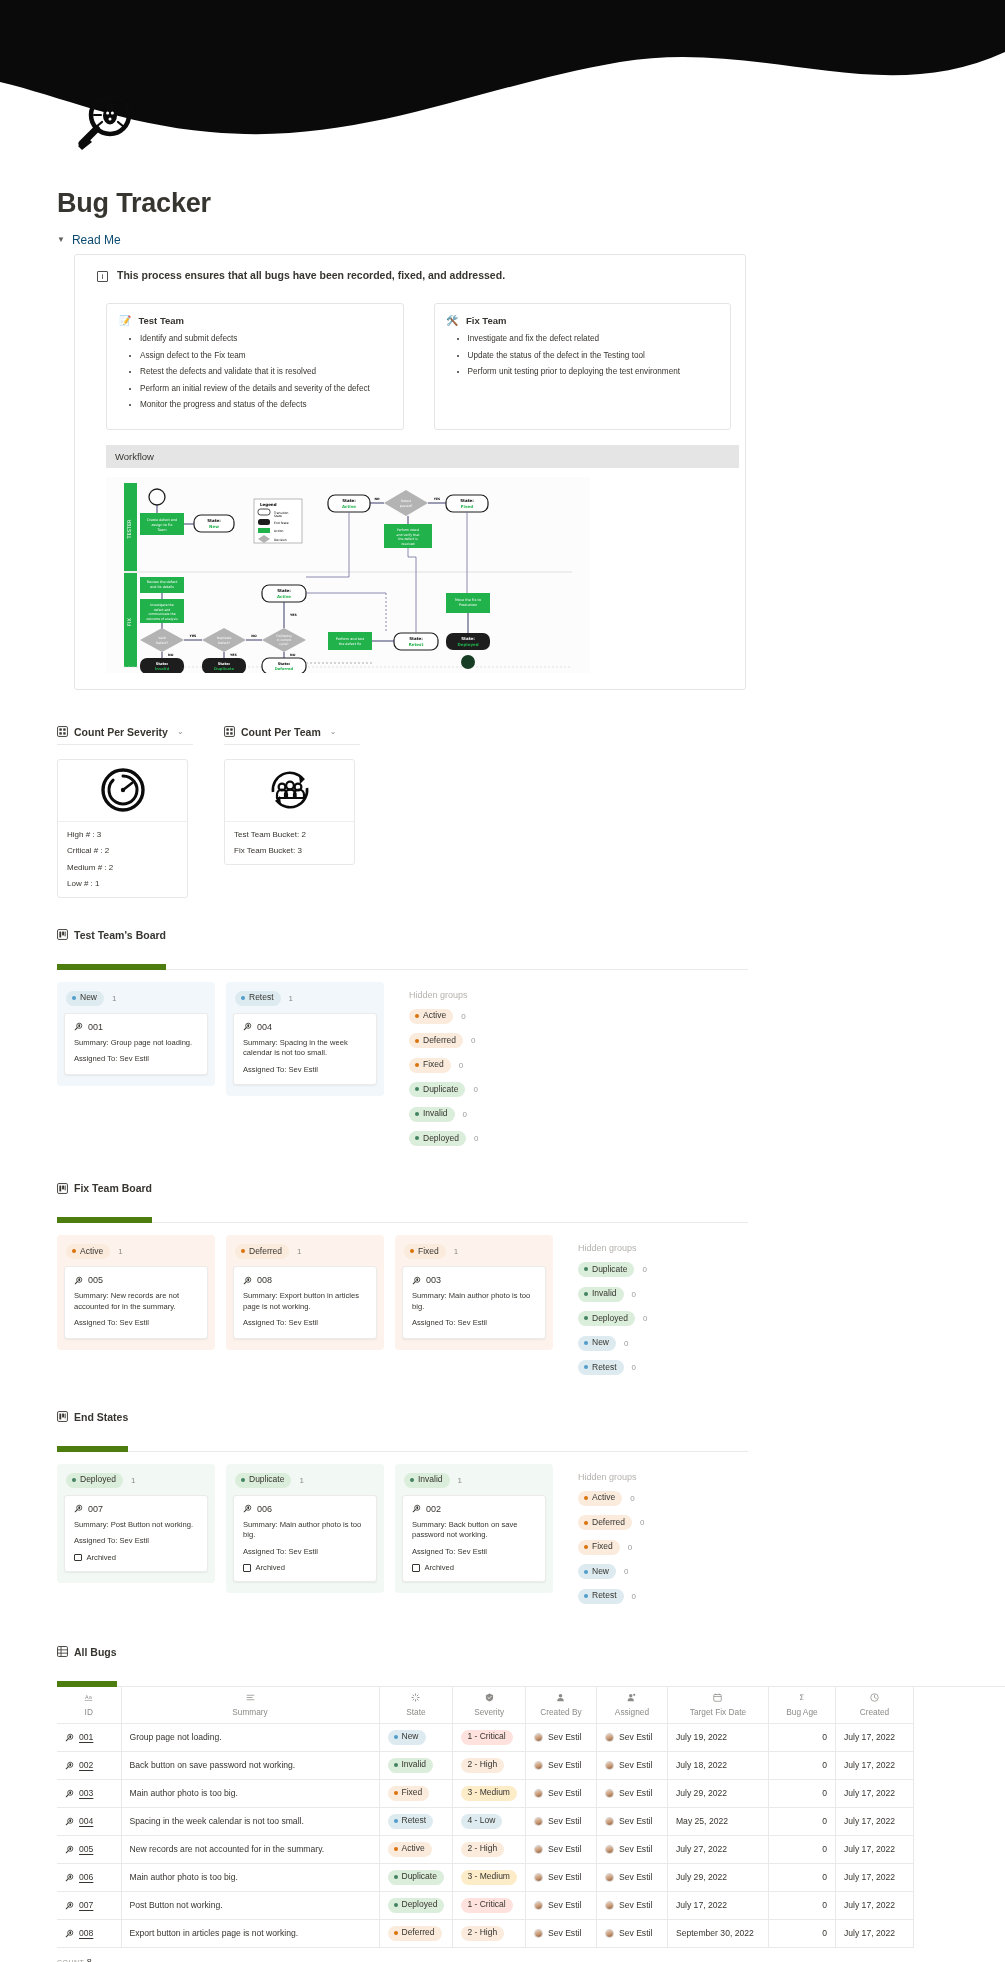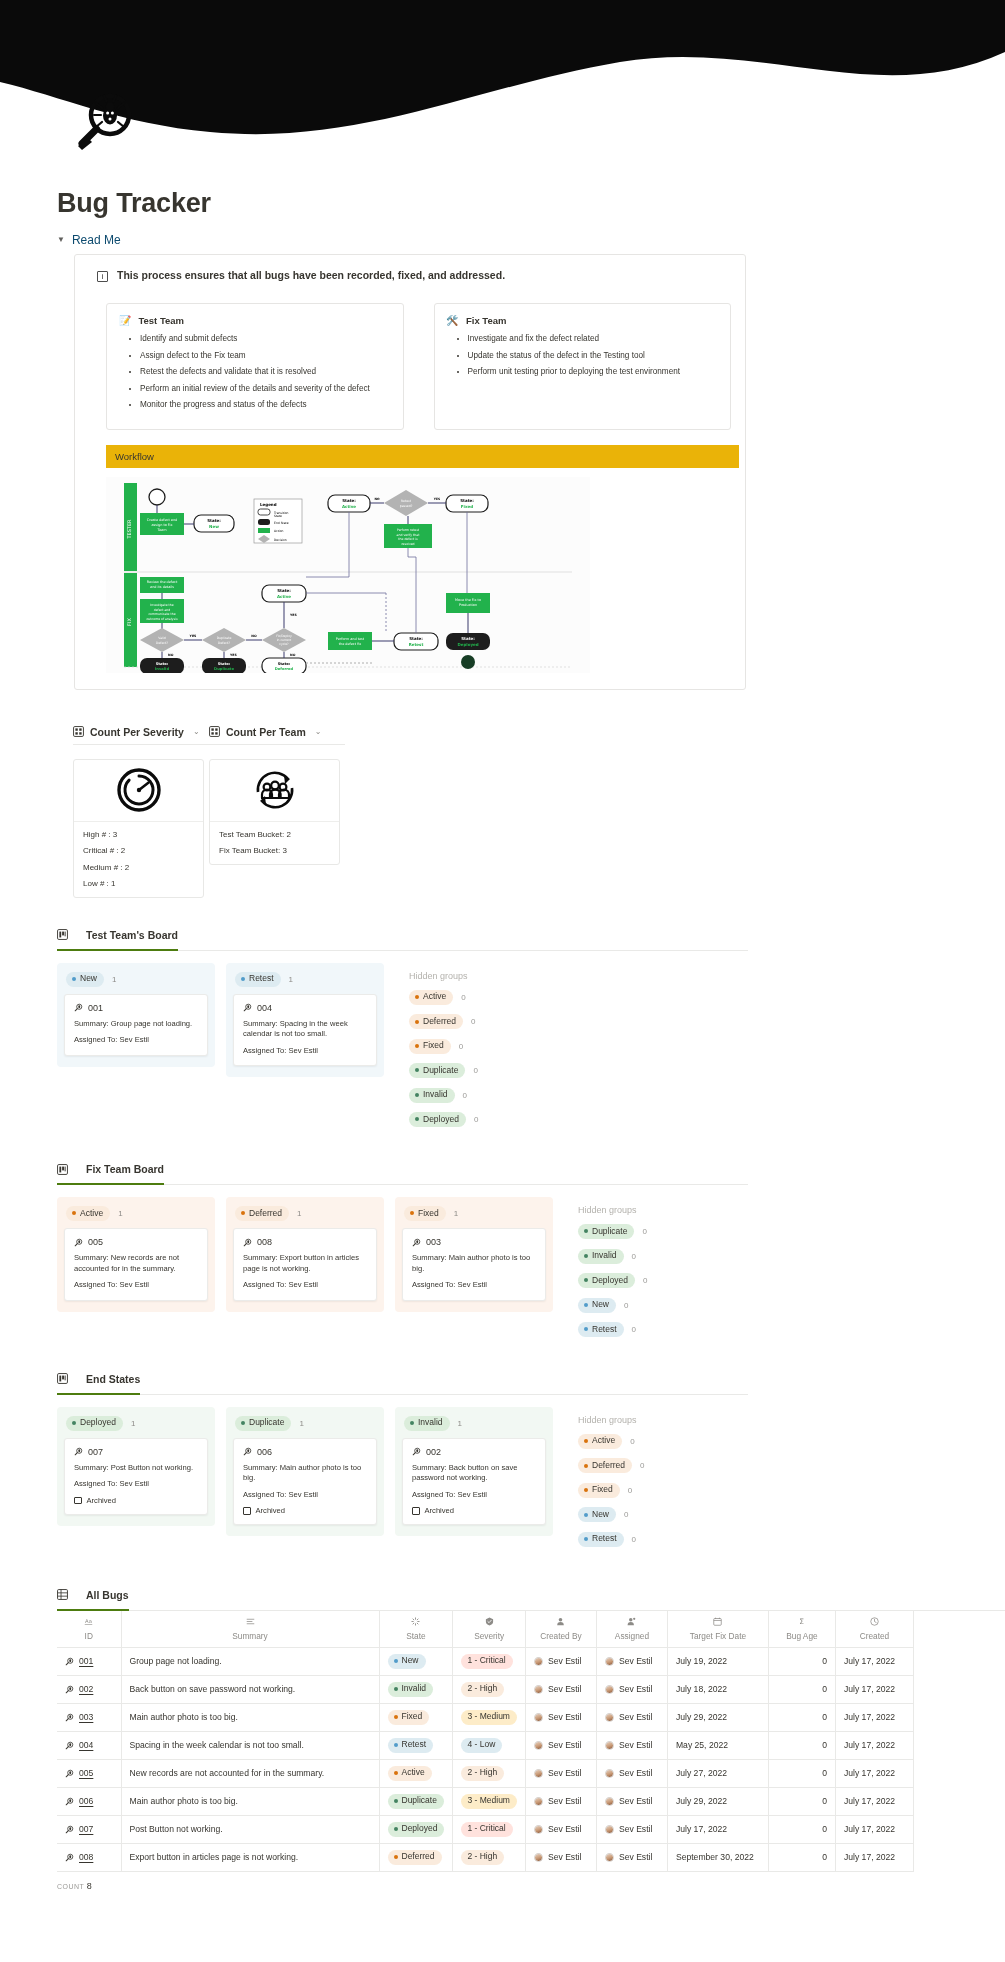--- a/index.html
+++ b/index.html
@@ -58,56 +58,56 @@
   }
   .role-card.left { width:302px; }
   .role-card.right { width:302px; }
   .role-title { display:flex; align-items:center; gap:7px; font-size:9.5px; font-weight:600; }
   .role-emoji { font-size:10px; }
   .role-card ul { margin:7px 0 0 0; padding-left:21px; }
   .role-card li { font-size:8.2px; color:#37352f; line-height:1.35; margin-bottom:5.5px; }
 
   
   .wf-head {
-    background:#eab308; font-size:9.5px; color:#37352f;
+    background:#e5e5e5; font-size:9.5px; color:#37352f;
     padding:6px 9px; margin:15px 0 0 17px; width:633px;
   }
   .wf-wrap { margin:9px 0 0 17px; width:633px; }
   .wf-img { width:484px; height:196px; display:block; margin-left:0; }
 
   
   .db-head { display:flex; align-items:center; gap:6px; }
   .db-ico { width:11px; height:11px; flex:0 0 auto; }
   .db-name { font-size:10.5px; font-weight:600; color:#37352f; }
   .chev { font-size:8px; color:#8d8b87; margin-left:3px; }
 
   
-  .counts-row { display:flex; margin-top:36px;margin-left:16px; }
+  .counts-row { display:flex; gap:31px; margin-top:36px; }
   .count-block { }
   .count-block .db-head { padding-bottom:6px; border-bottom:1px solid #e9e9e7; }
   .cb-sev .db-head { width:136px; }
   .cb-team .db-head { width:136px; }
   .gal-card {
     margin-top:14px; border:1px solid #e8e8e6; border-radius:3px; background:#fff;
     width:131px; overflow:hidden;
   }
   .gal-card.team { width:131px; }
   .gal-cover {
     height:62px; display:flex; align-items:center; justify-content:center;
     border-bottom:1px solid #eeeeec;
   }
   .gal-body { padding:8px 9px 9px 9px; }
   .gal-body div { font-size:8px; color:#37352f; margin-bottom:7.5px; }
   .gal-body div:last-child { margin-bottom:0; }
 
   
   .board-sec { margin-top:28px; }
   .board-tab {
-    display:inline-flex; align-items:center; gap:18px;
-    padding-bottom:8px; border-bottom:2px solid #4d7c0f;
+    display:inline-flex; align-items:center; gap:6px;
+    padding-bottom:23px; border-bottom:6px solid #4d7c0f;
   }
   .board-rule { border-bottom:1px solid #e9e9e7; width:691px; margin-top:-1px; }
   .board-cols { display:flex; gap:11px; margin-top:12px; align-items:flex-start; }
   .board-col { width:158px; border-radius:4px; padding:7px 7px 11px 7px; }
   .col-head { display:flex; align-items:center; gap:8px; padding:2px 2px 0 2px; }
   .pill {
     display:inline-flex; align-items:center; gap:4px;
     font-size:8.5px; padding:1.5px 7px 2px 6px; border-radius:9px; line-height:1.35;
   }
   .pill .dot { width:4px; height:4px; border-radius:50%; display:inline-block; }

